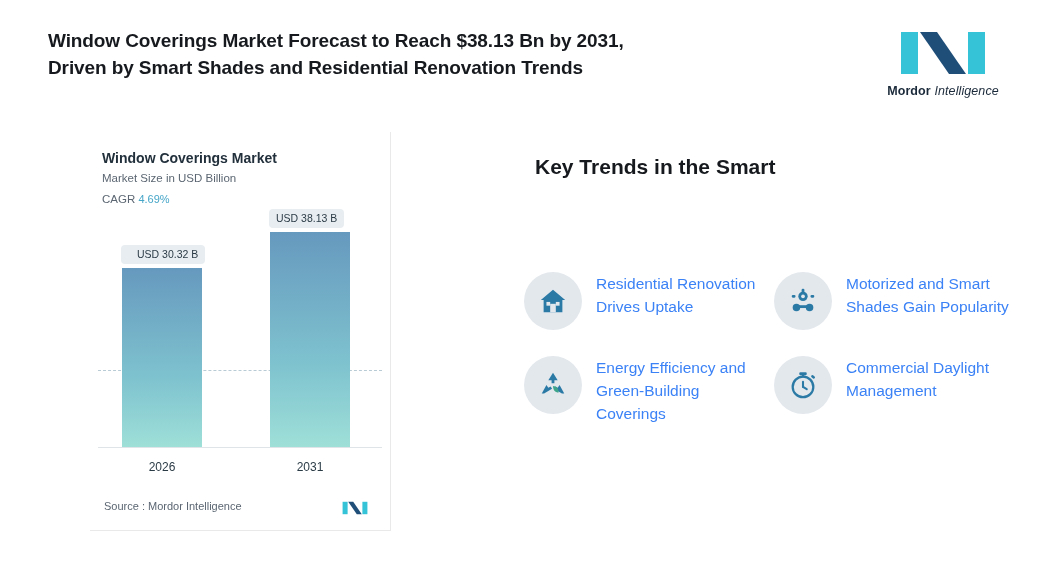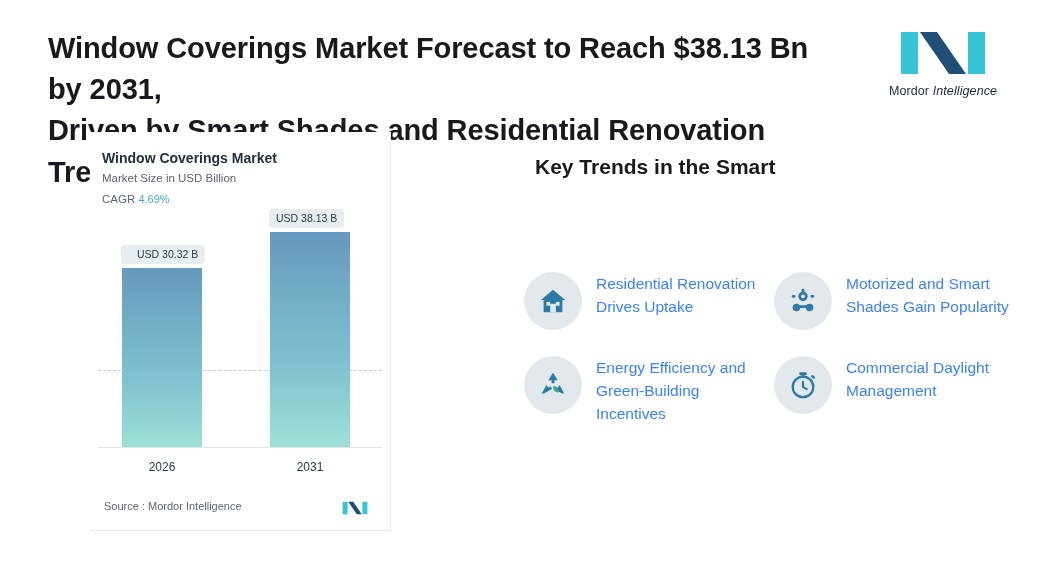--- a/index.html
+++ b/index.html
@@ -17,21 +17,21 @@
   }
 
   
   .header {
     position: absolute;
     top: 28px;
     left: 48px;
     width: 820px;
   }
   .headline {
-    font-size: 29px;
+    font-size: 19px;
     font-weight: bold;
     line-height: 1.42;
     color: #16191d;
     letter-spacing: -0.1px;
     max-width: 790px;
   }
   .headline .line { display: block; }
 
   
   .logo-block {
@@ -46,21 +46,21 @@
     height: 50px;
     margin: 0 auto;
   }
   .logo-text {
     margin-top: 6px;
     font-size: 12.5px;
     color: #1b2a3a;
     letter-spacing: 0.1px;
     white-space: nowrap;
   }
-  .logo-text b { font-weight: normal; }
+  .logo-text b { font-weight: bold; }
   .logo-text span.light { font-weight: normal; font-style: italic; }
 
   
   .chart-card {
     position: absolute;
     left: 90px;
     top: 132px;
     width: 300px;
     height: 398px;
     background: #ffffff;
@@ -300,21 +300,21 @@
 
     <div class="trend-item">
       <div class="trend-icon">
         <svg viewBox="0 0 32 32" width="30" height="30" xmlns="http://www.w3.org/2000/svg">
           <path d="M16 3 L21 11 L17.5 11 L17.5 14 L14.5 14 L14.5 11 L11 11 Z" fill="#2b7aa6"></path>
           <path d="M4 25 L9 16 L11 19 L13.5 17.5 L15 20 L6.5 25 Z" fill="#2b7aa6"></path>
           <path d="M28 25 L23 16 L21 19 L18.5 17.5 L17 20 L25.5 25 Z" fill="#2b7aa6"></path>
           <path d="M16 17 C20 17 22 20 22 24 C18 24 16 21 16 17 Z" fill="#3ea58b"></path>
         </svg>
       </div>
-      <div class="trend-text">Energy Efficiency and Green-Building Incentives</div>
+      <div class="trend-text">Energy Efficiency and Green-Building Coverings</div>
     </div>
 
     <div class="trend-item">
       <div class="trend-icon">
         <svg viewBox="0 0 32 32" width="30" height="30" xmlns="http://www.w3.org/2000/svg">
           <circle cx="16" cy="18" r="11" fill="none" stroke="#2b7aa6" stroke-width="2.4"></circle>
           <rect x="12" y="2.5" width="8" height="3" rx="1.2" fill="#2b7aa6"></rect>
           <rect x="14.8" y="5" width="2.6" height="3" fill="#2b7aa6"></rect>
           <rect x="24.5" y="6" width="4.5" height="2.6" rx="1.2" fill="#2b7aa6" transform="rotate(40 26.7 7.3)"></rect>
           <line x1="16" y1="18" x2="16" y2="12.5" stroke="#2b7aa6" stroke-width="2.2" stroke-linecap="round"></line>

